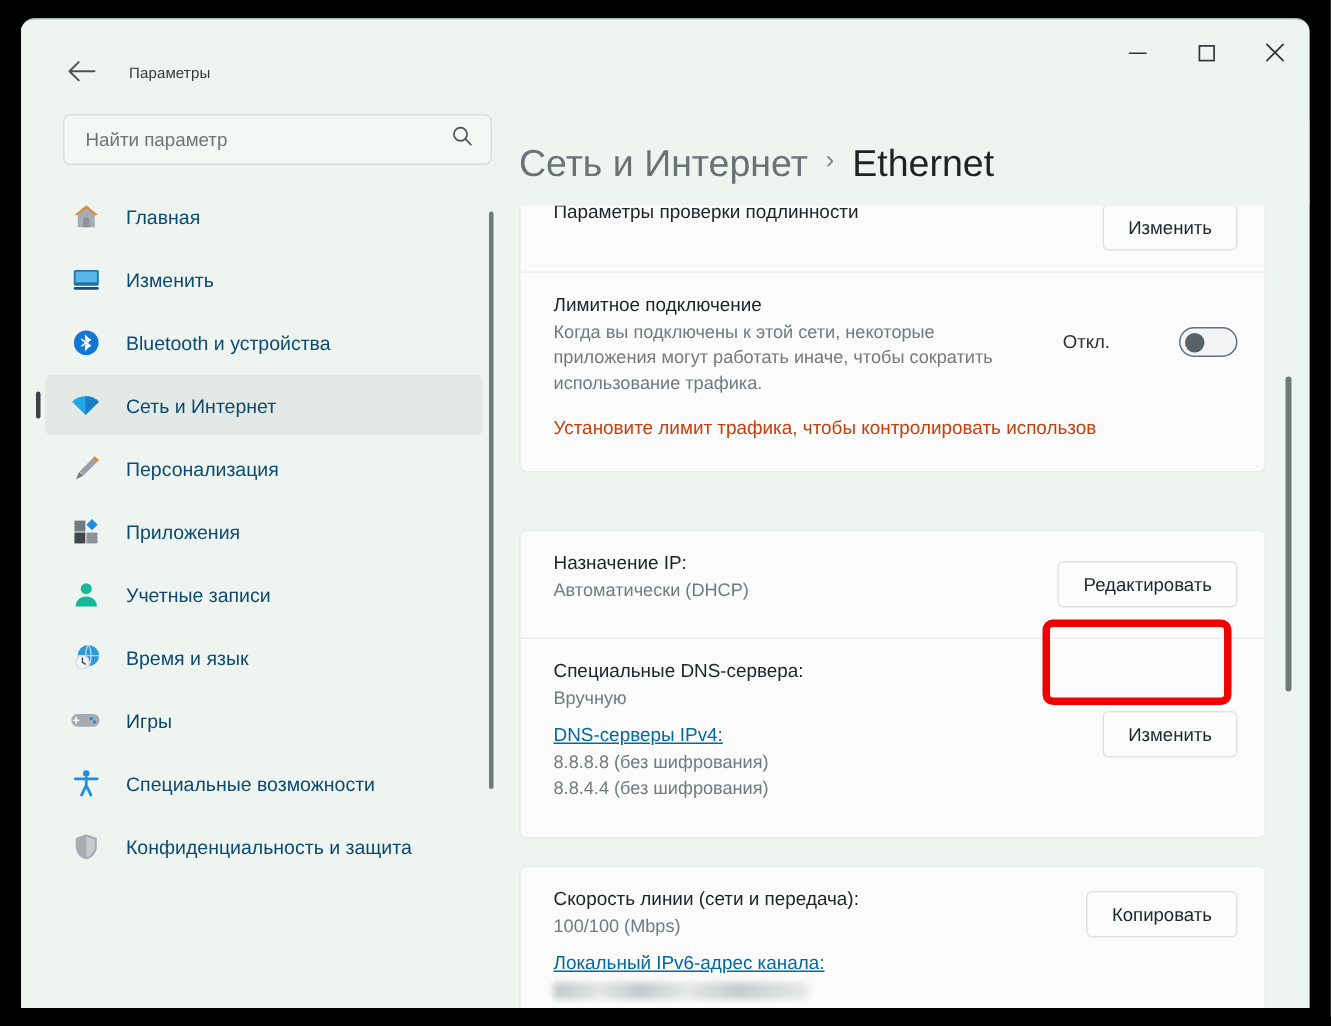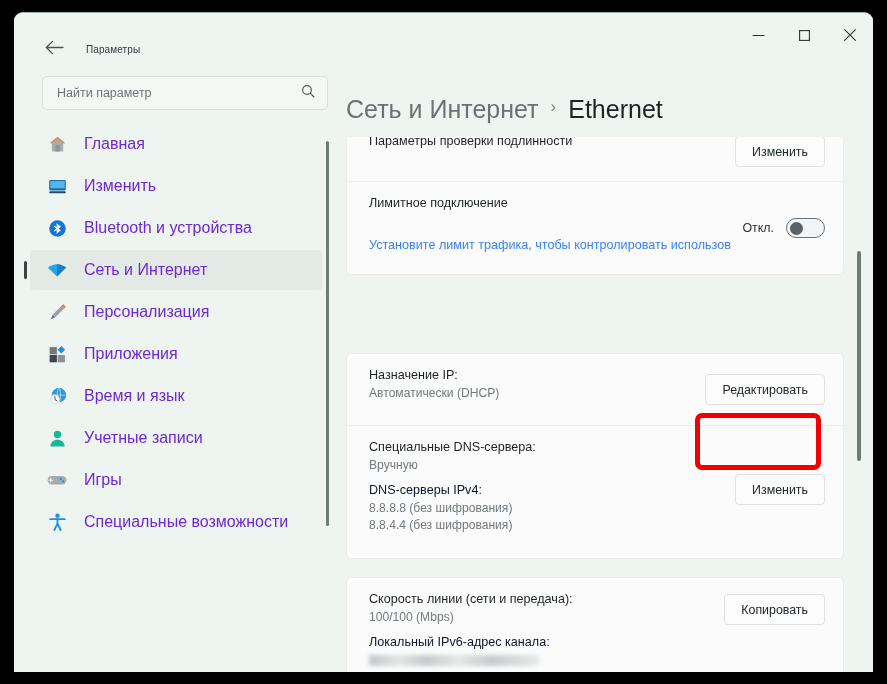--- a/index.html
+++ b/index.html
@@ -151,22 +151,22 @@
   .nav-icon {
     width: 26px;
     height: 24px;
     margin-right: 14px;
     display: flex;
     align-items: center;
     justify-content: center;
     flex: 0 0 26px;
   }
   .nav-label {
-    font-size: 16px;
-    color: #6d28d9;
+    font-size: 13px;
+    color: #0c4a6e;
     white-space: nowrap;
     text-align: right;
   }
 
   .side-scroll {
     position: absolute;
     left: 312px;
     top: 70px;
     width: 3px;
     height: 385px;
@@ -238,28 +238,29 @@
     color: #1e2326;
     margin-bottom: 3px;
   }
   .row-sub {
     font-size: 12.1px;
     color: #73797d;
     line-height: 17px;
   }
   .row-strong {
     font-size: 12.6px;
-    color: #0f172a;
+    color: #0369a1;
     margin-top: 9px;
     margin-bottom: 3px;
+    text-decoration: underline;
   }
   .link {
     font-size: 12.6px;
-    color: #3b82f6;
-    margin-top: 28px;
+    color: #c2410c;
+    margin-top: 14px;
     white-space: nowrap;
   }
 
   .btn {
     position: absolute;
     right: 18px;
     background: #fbfcfb;
     border: 1px solid #e0e2e1;
     border-radius: 4px;
     font-family: "Liberation Sans", sans-serif;
@@ -270,20 +271,21 @@
     white-space: nowrap;
     text-align: right;
   }
 
   .toggle-wrap {
     position: absolute;
     right: 18px;
     top: 36px;
     display: flex;
     align-items: center;
+    gap: 34px;
   }
   .toggle-label {
     font-size: 12.4px;
     color: #2b3134;
     margin-right: 12px;
   }
   .toggle {
     width: 39px;
     height: 20px;
     border: 1px solid #65707a;
@@ -448,59 +450,68 @@
                   <rect x="3" y="12.6" width="8.3" height="8.3" fill="#3f464c"></rect>
                   <rect x="12.2" y="12.6" width="8.3" height="8.3" fill="#8b9298"></rect>
                   <path d="M16.4 2.3l4.3 4.3-4.3 4.3-4.3-4.3z" fill="#1f8de0"></path>
                 </svg>
               </span>
               <span class="nav-label">Приложения</span>
             </div>
             <div class="nav-item">
               <span class="nav-icon">
                 <svg width="21" height="21" viewBox="0 0 24 24">
+                  <circle cx="12" cy="7.4" r="4.2" fill="#17b79a"></circle>
+                  <path d="M3.9 21c0-4.5 3.6-7.6 8.1-7.6s8.1 3.1 8.1 7.6z" fill="#17b79a"></path>
+                </svg>
+              </span>
+              <span class="nav-label">Учетные записи</span>
+            </div>
+            <div class="nav-item">
+              <span class="nav-icon">
+                <svg width="21" height="21" viewBox="0 0 24 24">
                   <circle cx="13.6" cy="10.4" r="8" fill="#1b7fc9"></circle>
                   <path d="M13.6 2.4a8 8 0 000 16 8 8 0 000-16z" fill="#2f9ada"></path>
                   <path d="M5.6 10.4h16M13.6 2.4c2.6 2.3 2.6 13.7 0 16M13.6 2.4c-2.6 2.3-2.6 13.7 0 16" stroke="#cfe8f7" stroke-width=".8" fill="none"></path>
                   <circle cx="9.1" cy="15.4" r="5.6" fill="#d8dde1"></circle>
                   <circle cx="9.1" cy="15.4" r="4.6" fill="#f2f4f6"></circle>
                   <path d="M9.1 12.2v3.3l2.3 1.4" stroke="#4a5056" stroke-width="1.1" fill="none" stroke-linecap="round"></path>
                 </svg>
               </span>
               <span class="nav-label">Время и язык</span>
             </div>
             <div class="nav-item">
               <span class="nav-icon">
-                <svg width="21" height="21" viewBox="0 0 24 24">
-                  <circle cx="12" cy="7.4" r="4.2" fill="#17b79a"></circle>
-                  <path d="M3.9 21c0-4.5 3.6-7.6 8.1-7.6s8.1 3.1 8.1 7.6z" fill="#17b79a"></path>
-                </svg>
-              </span>
-              <span class="nav-label">Учетные записи</span>
-            </div>
-            <div class="nav-item">
-              <span class="nav-icon">
                 <svg width="22" height="22" viewBox="0 0 24 24">
                   <rect x="1.8" y="7.6" width="20.4" height="9.3" rx="4.6" fill="#a6abb0"></rect>
                   <path d="M5.2 10.3v3.8M3.3 12.2h3.8" stroke="#fff" stroke-width="1.2" stroke-linecap="round"></path>
                   <circle cx="16.2" cy="10.9" r="1.25" fill="#1f8de0"></circle>
                   <circle cx="18.6" cy="13.4" r="1.25" fill="#1f8de0"></circle>
                 </svg>
               </span>
               <span class="nav-label">Игры</span>
             </div>
             <div class="nav-item">
               <span class="nav-icon">
                 <svg width="21" height="21" viewBox="0 0 24 24">
                   <circle cx="12" cy="4.2" r="2.5" fill="#1f8de0"></circle>
                   <path d="M3.6 8.2h16.8M12 7.6v6.2M12 13.2l-3.6 7.4M12 13.2l3.6 7.4" stroke="#1f8de0" stroke-width="2.1" stroke-linecap="round" fill="none"></path>
                 </svg>
               </span>
               <span class="nav-label">Специальные возможности</span>
             </div>
+            <div class="nav-item">
+              <span class="nav-icon">
+                <svg width="21" height="21" viewBox="0 0 24 24">
+                  <path d="M12 2.4l8 3v6.4c0 5-3.4 8.8-8 9.8-4.6-1-8-4.8-8-9.8V5.4z" fill="#a6acb2"></path>
+                  <path d="M12 4.1l6.4 2.4v5.3c0 4-2.7 7.1-6.4 8z" fill="#c5cace"></path>
+                </svg>
+              </span>
+              <span class="nav-label">Конфиденциальность и защита</span>
+            </div>
           </div>
 
         <div class="side-scroll"></div>
       </div>
 
       <div class="content">
 
         <div class="heading">
           <span class="crumb1">Сеть и Интернет</span>
           <span class="crumb-sep">›</span>
@@ -510,20 +521,21 @@
         <div class="scrollarea">
 
           <div class="card" style="top:-18px;">
             <div class="row" style="height:62px;">
               <div class="row-title">Параметры проверки подлинности</div>
               <button class="btn" style="top:16px;">Изменить</button>
             </div>
 
             <div class="row" style="padding-bottom:22px;">
               <div class="row-title">Лимитное подключение</div>
+              <div class="row-sub" style="width:300px;">Когда вы подключены к этой сети, некоторые приложения могут работать иначе, чтобы сократить использование трафика.</div>
               <div class="link">Установите лимит трафика, чтобы контролировать использов</div>
               <div class="toggle-wrap">
                 <span class="toggle-label">Откл.</span>
                 <div class="toggle">
                   <div class="knob"></div>
                 </div>
               </div>
             </div>
           </div>
 

